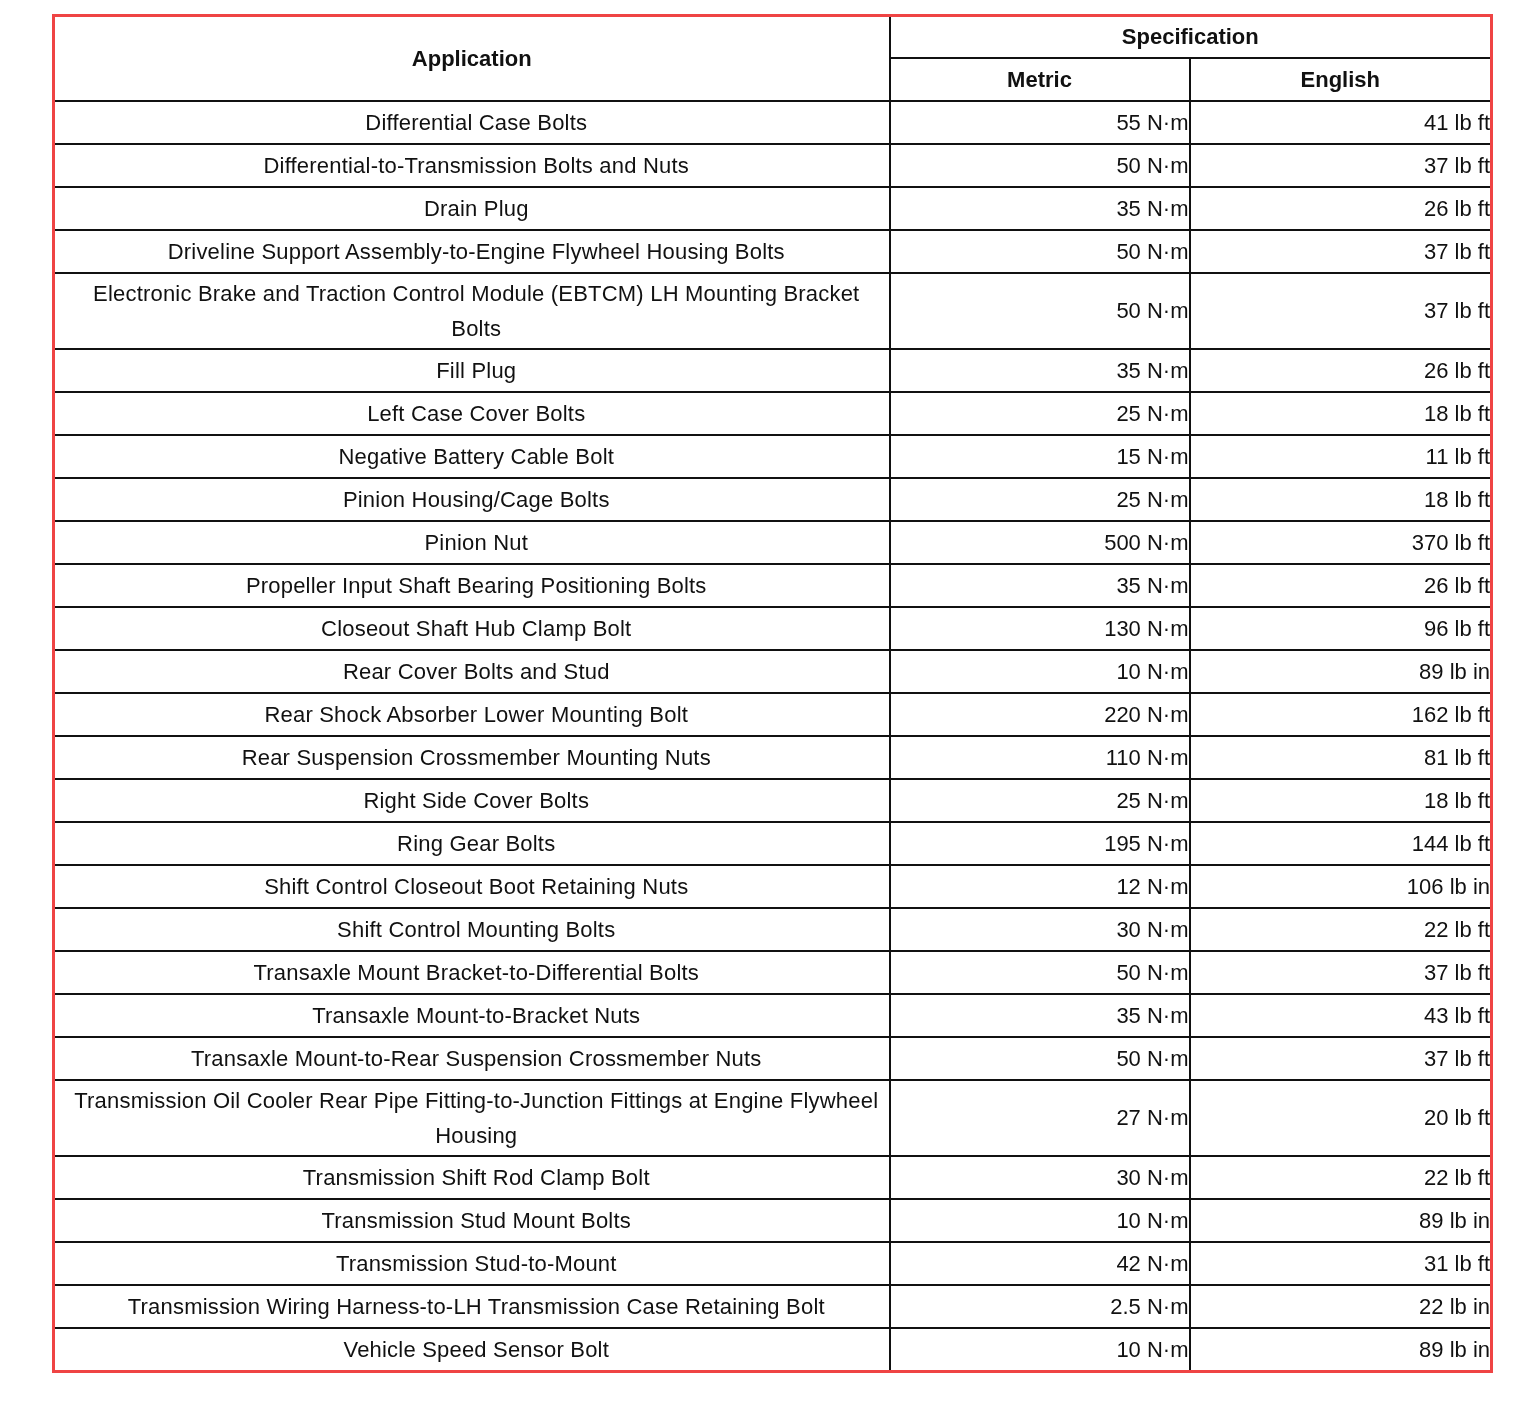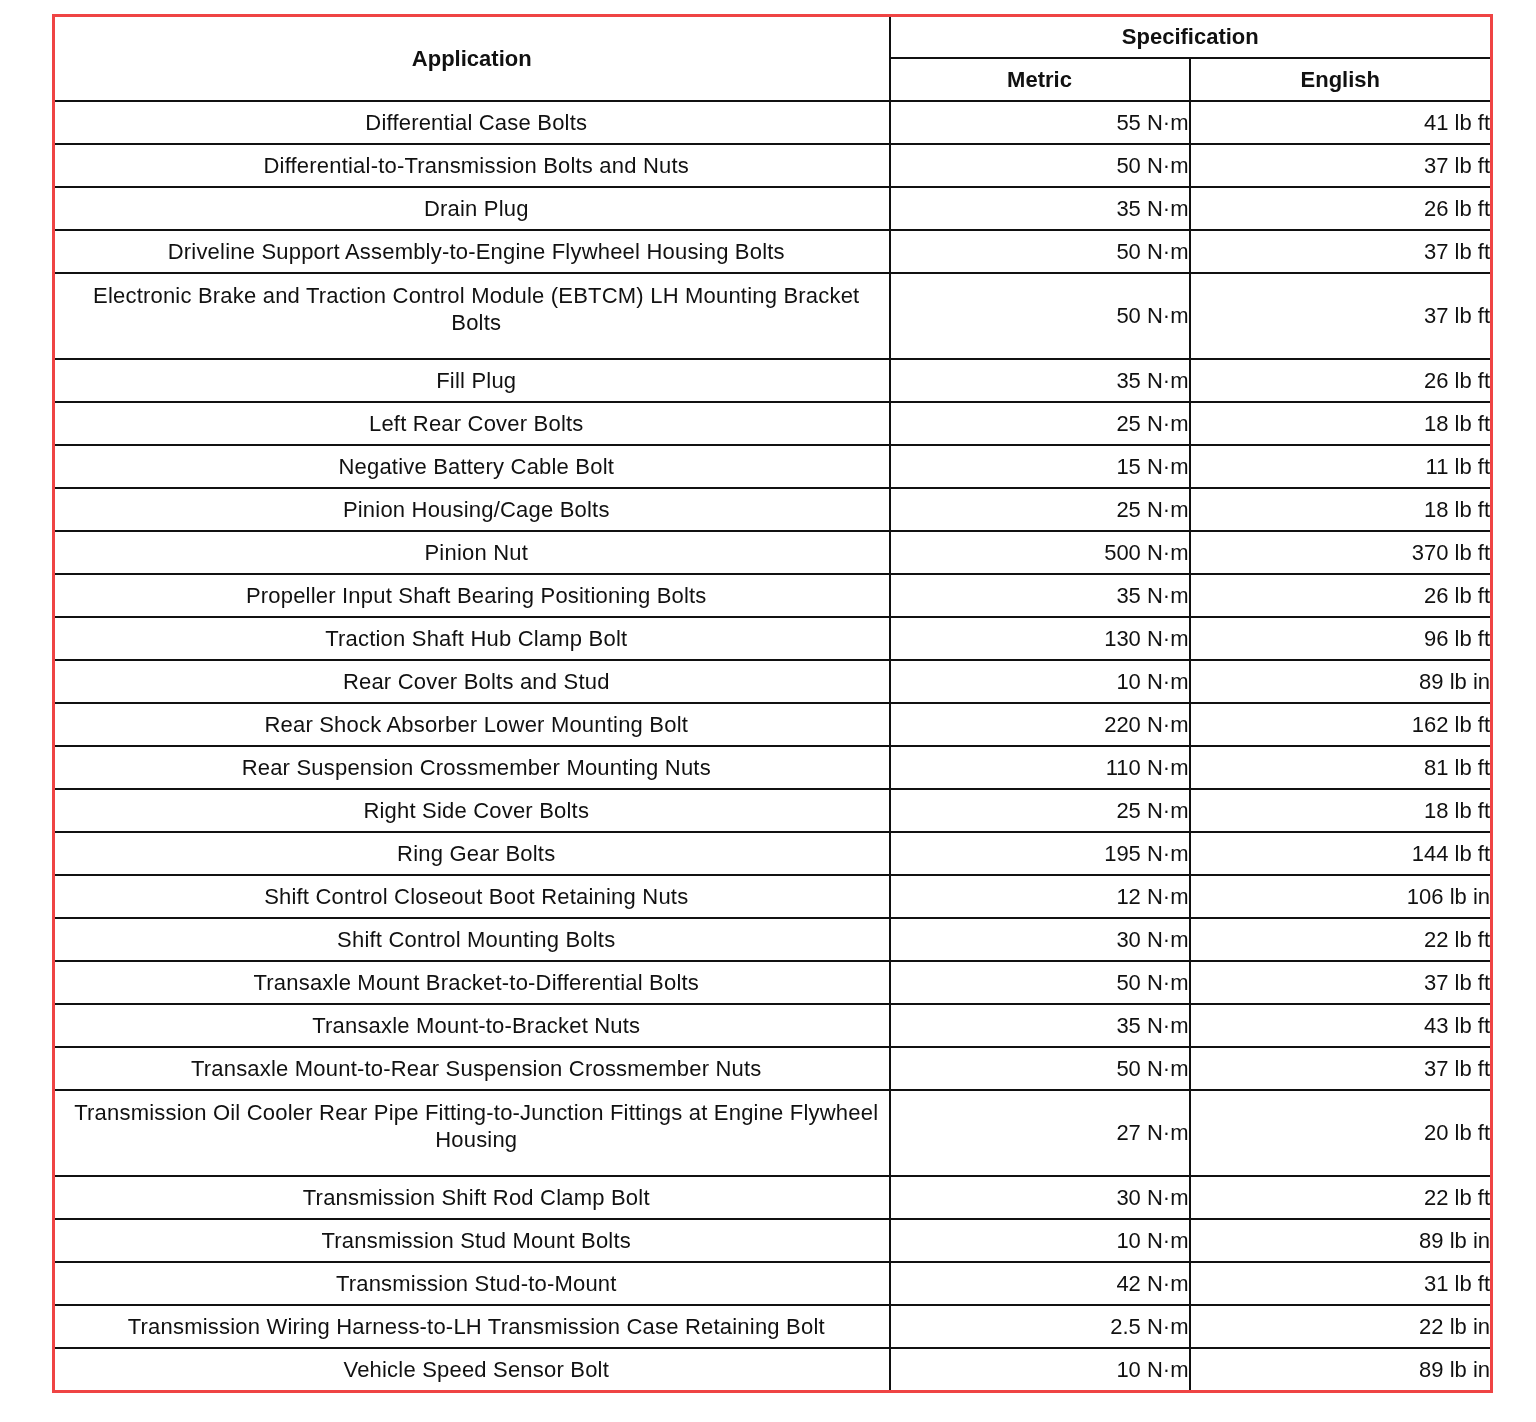--- a/index.html
+++ b/index.html
@@ -52,21 +52,21 @@
       text-align: center;
       padding-left: 19px;
       padding-right: 10px;
       letter-spacing: 0.2px;
     }
     table.spec td.met, table.spec td.eng {
       text-align: right;
     }
     table.spec td.eng { padding-left: 14px; }
     tr.tall td { height: 66px; }
-    tr.tall td.app { line-height: 27px; padding-top: 2px; padding-bottom: 16px; }
+    tr.tall td.app { line-height: 35px; padding-top: 2px; padding-bottom: 2px; }
   </style>
 </head>
 <body>
 
 <table class="spec">
   <colgroup>
     <col class="c-app">
     <col class="c-met">
     <col class="c-eng">
   </colgroup>
@@ -105,21 +105,21 @@
         <td class="app">Electronic Brake and Traction Control Module (EBTCM) LH Mounting Bracket Bolts</td>
         <td class="met">50 N·m</td>
         <td class="eng">37 lb ft</td>
       </tr>
       <tr>
         <td class="app">Fill Plug</td>
         <td class="met">35 N·m</td>
         <td class="eng">26 lb ft</td>
       </tr>
       <tr>
-        <td class="app">Left Rear Cover Bolts</td>
+        <td class="app">Left Case Cover Bolts</td>
         <td class="met">25 N·m</td>
         <td class="eng">18 lb ft</td>
       </tr>
       <tr>
         <td class="app">Negative Battery Cable Bolt</td>
         <td class="met">15 N·m</td>
         <td class="eng">11 lb ft</td>
       </tr>
       <tr>
         <td class="app">Pinion Housing/Cage Bolts</td>
@@ -130,21 +130,21 @@
         <td class="app">Pinion Nut</td>
         <td class="met">500 N·m</td>
         <td class="eng">370 lb ft</td>
       </tr>
       <tr>
         <td class="app">Propeller Input Shaft Bearing Positioning Bolts</td>
         <td class="met">35 N·m</td>
         <td class="eng">26 lb ft</td>
       </tr>
       <tr>
-        <td class="app">Traction Shaft Hub Clamp Bolt</td>
+        <td class="app">Closeout Shaft Hub Clamp Bolt</td>
         <td class="met">130 N·m</td>
         <td class="eng">96 lb ft</td>
       </tr>
       <tr>
         <td class="app">Rear Cover Bolts and Stud</td>
         <td class="met">10 N·m</td>
         <td class="eng">89 lb in</td>
       </tr>
       <tr>
         <td class="app">Rear Shock Absorber Lower Mounting Bolt</td>

